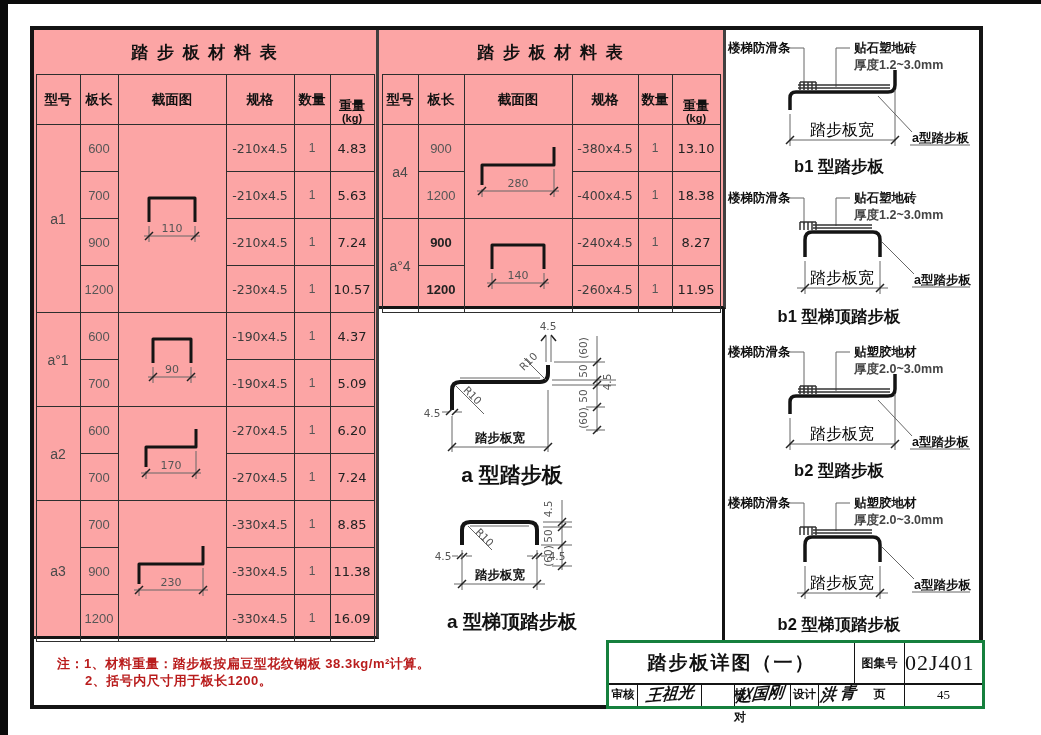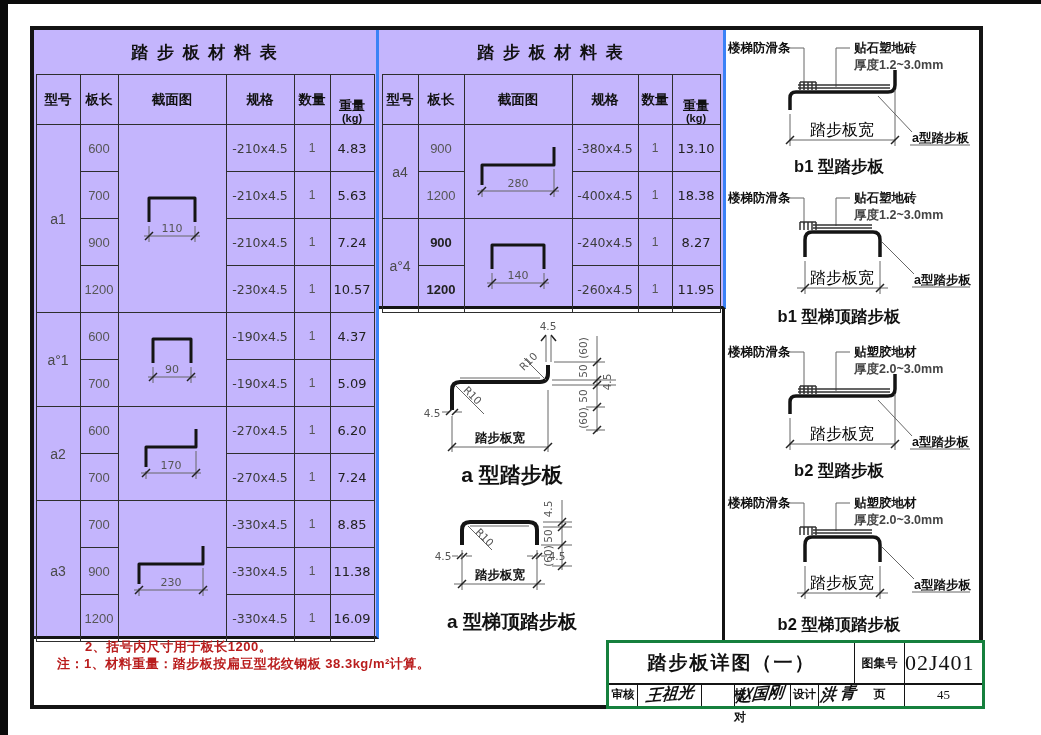--- a/index.html
+++ b/index.html
@@ -1,21 +1,21 @@
 <!DOCTYPE html>
 <html><head>
 <meta charset="utf-8">
 <style>
   html,body{margin:0;padding:0;background:#fff;}
   #page{position:relative;width:1041px;height:735px;background:#fff;overflow:hidden;
         font-family:"Liberation Sans",sans-serif;color:#111;}
   .abs{position:absolute;}
   .edge{background:#0b0b0b;}
   #frame{left:30px;top:26px;width:945px;height:675px;border:4px solid #141414;}
-  .panel{border-right:3px solid #3b82f6;border-bottom:3px solid #141414;background:#c4b5fd;}
+  .panel{border-right:3px solid #404040;border-bottom:3px solid #141414;background:#fca5a5;}
   .tbl-title{height:44px;line-height:46px;text-align:center;font-size:17px;font-weight:700;letter-spacing:2px;}
   table.t{border-collapse:collapse;table-layout:fixed;width:338px;margin:0 auto;}
   table.t td{border:1px solid #2e2e2e;text-align:center;vertical-align:middle;padding:0;overflow:visible;}
   tr.hdr td{font-size:13.5px;font-weight:700;}
   .wth{font-size:13px;font-weight:700;line-height:13px;margin-top:24px;}
   .wth2{font-size:11px;font-weight:700;line-height:12px;text-align:center;}
   .c-model{font-size:14px;color:#4a4a4a;}
   .c-len{font-size:13px;color:#565656;}
   .c-spec{font-size:12.5px;color:#3d3d3d;font-family:"DejaVu Sans",sans-serif;}
   .c-qty{font-size:12px;color:#555;}
@@ -407,21 +407,21 @@
           <path class="tick" d="M75 110 L83 102 M150 110 L158 102"></path>
         </g>
       <text class="lblb" x="116" y="101" text-anchor="middle">踏步板宽</text>
       <text class="lbl" x="188" y="102">a型踏步板</text>
       <path class="thin" d="M186 105 H244"></path>
       <text class="capb" x="113" y="143" text-anchor="middle">b2 型梯顶踏步板</text>
     </svg>
   </div>
 
   <div class="note" style="left:57px;top:655px;">注：1、材料重量：踏步板按扁豆型花纹钢板 38.3kg/m²计算。</div>
-  <div class="note" style="left:85px;top:638px;">2、括号内尺寸用于板长1200。</div>
+  <div class="note" style="left:85px;top:672px;">2、括号内尺寸用于板长1200。</div>
 
   <div class="abs" id="tblock">
     <div class="cell" style="left:0;top:0;width:246px;height:40px;border-right:1px solid #141414;line-height:40px;text-align:center;font-size:19px;font-weight:700;letter-spacing:2px;">踏步板详图（一）</div>
     <div class="cell tb-lab" style="left:246px;top:0;width:50px;height:40px;border-right:1px solid #141414;line-height:40px;">图集号</div>
     <div class="cell" style="left:296px;top:0;width:77px;height:40px;line-height:40px;text-align:left;font-family:'Liberation Serif',serif;font-size:22px;letter-spacing:1px;">02J401</div>
     <div class="cell" style="left:0;top:40px;width:373px;height:0;border-top:2px solid #141414;"></div>
     <div class="cell tb-lab" style="left:0;top:40px;width:29px;height:23px;border-right:1px solid #141414;line-height:23px;font-size:11.5px;">审核</div>
     <div class="cell" style="left:31px;top:40px;width:60px;height:23px;line-height:21px;text-align:center;"><span class="sig">王祖光</span></div>
     <div class="cell tb-lab" style="left:92px;top:40px;width:29px;height:23px;border-left:1px solid #141414;border-right:1px solid #141414;line-height:23px;font-size:12px;padding-left:32px;">校对</div>
     <div class="cell" style="left:122px;top:40px;width:58px;height:23px;line-height:21px;text-align:center;"><span class="sig">赵国刚</span></div>

